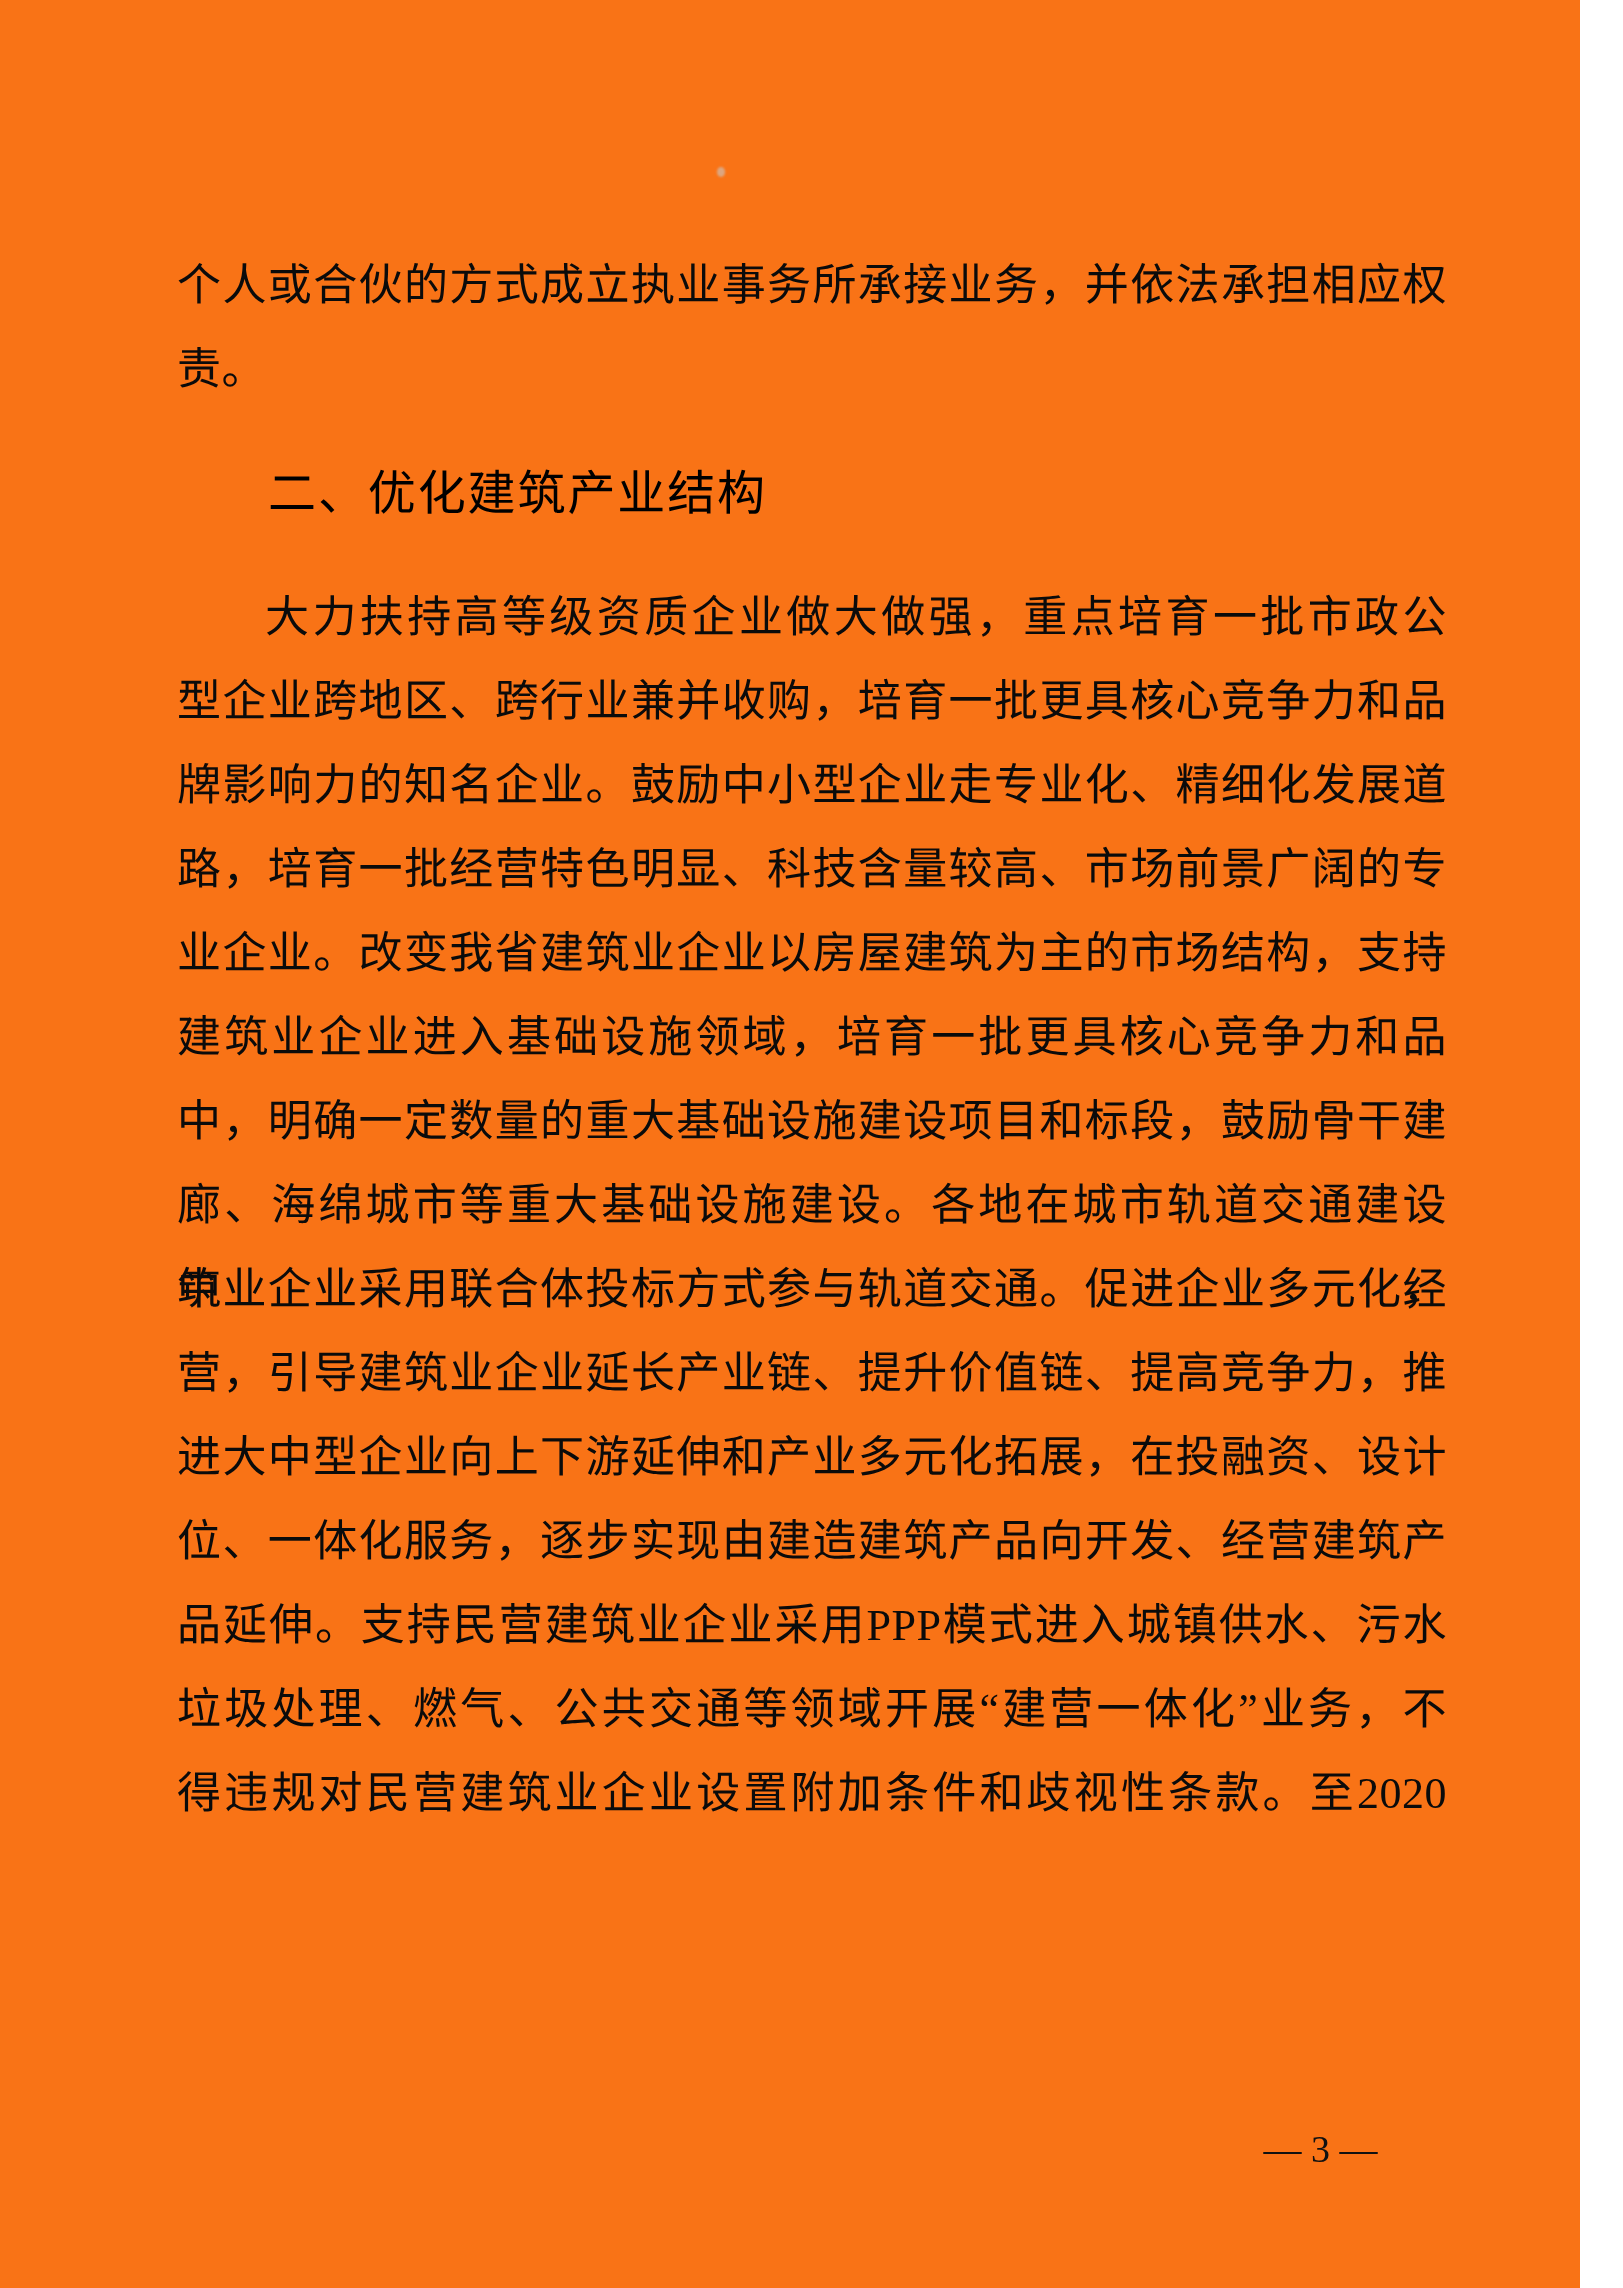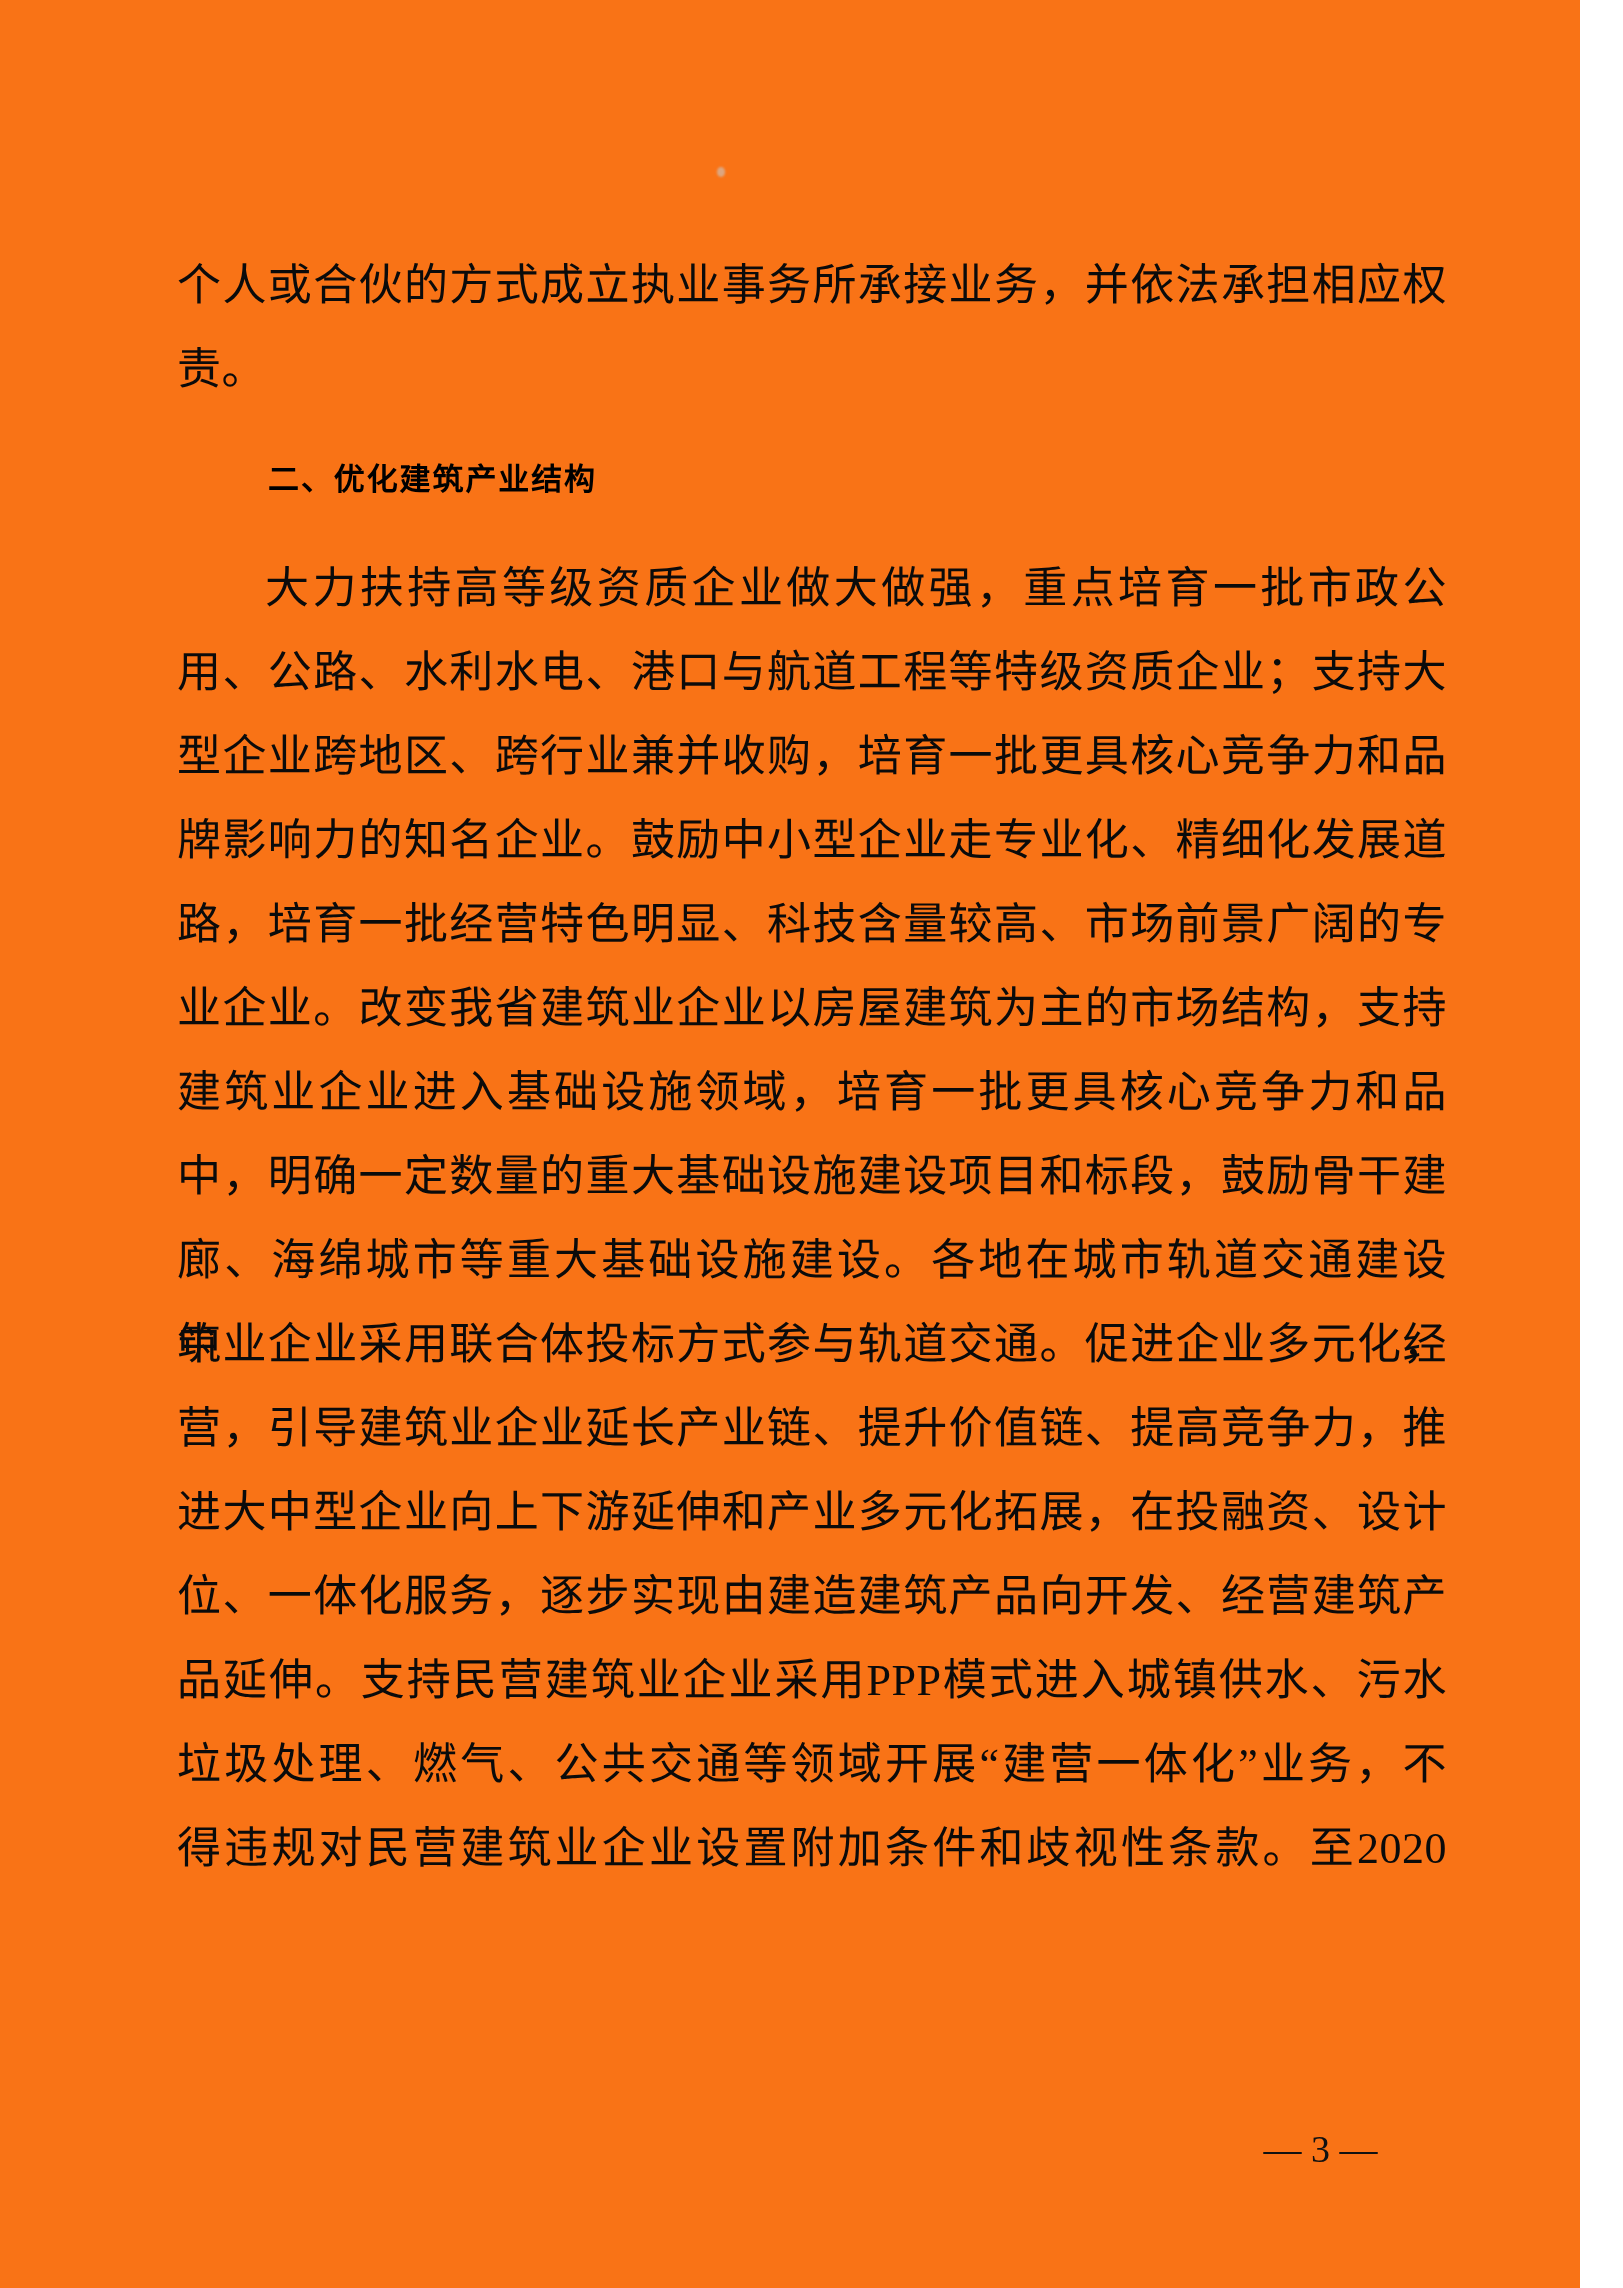--- a/index.html
+++ b/index.html
@@ -31,22 +31,22 @@
     letter-spacing: 0.5px;
   }
   .line.short {
     text-align-last: left;
   }
   .line.indent {
     text-indent: 2em;
   }
   .heading {
     font-family: "Liberation Sans", "DejaVu Sans", sans-serif;
-    font-weight: 700;
-    font-size: 31px;
+    font-weight: 400;
+    font-size: 48px;
     height: 84px;
     line-height: 84px;
     padding-left: 91px;
     text-align: left;
     letter-spacing: 1.9px;
     color: #000000;
   }
   .page-number {
     position: absolute;
     top: 2127px;
@@ -81,21 +81,20 @@
 
     <div>
       <div class="line">个人或合伙的方式成立执业事务所承接业务，并依法承担相应权</div>
       <div class="line short">责。</div>
     </div>
 
     <h2 class="heading">二、优化建筑产业结构</h2>
 
     <div>
       <div class="line indent">大力扶持高等级资质企业做大做强，重点培育一批市政公</div>
-      <div class="line">用、公路、水利水电、港口与航道工程等特级资质企业；支持大</div>
       <div class="line">型企业跨地区、跨行业兼并收购，培育一批更具核心竞争力和品</div>
       <div class="line">牌影响力的知名企业。鼓励中小型企业走专业化、精细化发展道</div>
       <div class="line">路，培育一批经营特色明显、科技含量较高、市场前景广阔的专</div>
       <div class="line">业企业。改变我省建筑业企业以房屋建筑为主的市场结构，支持</div>
       <div class="line">建筑业企业进入基础设施领域，培育一批更具核心竞争力和品</div>
       <div class="line">中，明确一定数量的重大基础设施建设项目和标段，鼓励骨干建</div>
       <div class="line">廊、海绵城市等重大基础设施建设。各地在城市轨道交通建设中，</div>
       <div class="line">筑业企业采用联合体投标方式参与轨道交通。促进企业多元化经</div>
       <div class="line">营，引导建筑业企业延长产业链、提升价值链、提高竞争力，推</div>
       <div class="line">进大中型企业向上下游延伸和产业多元化拓展，在投融资、设计</div>

